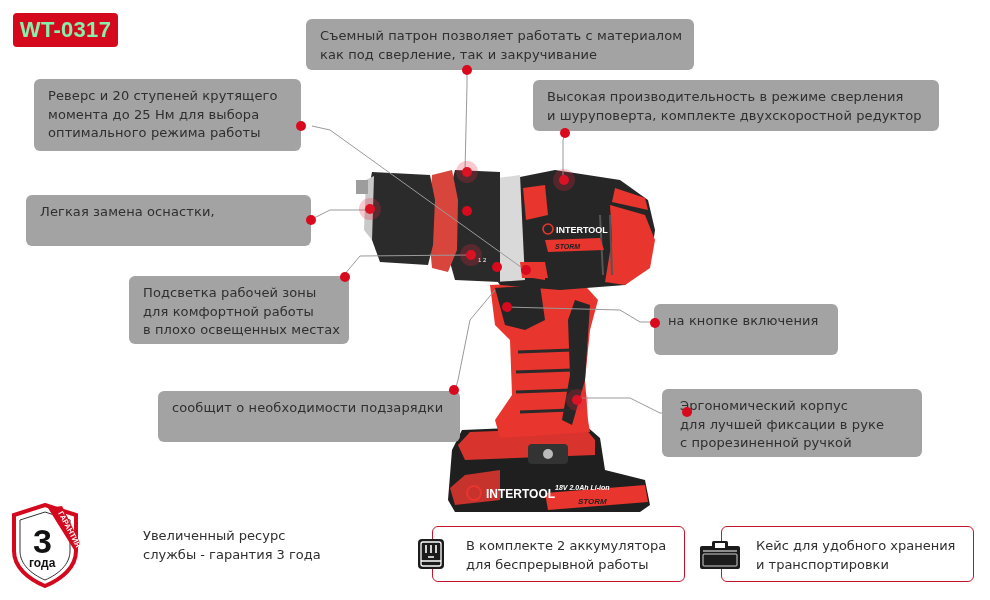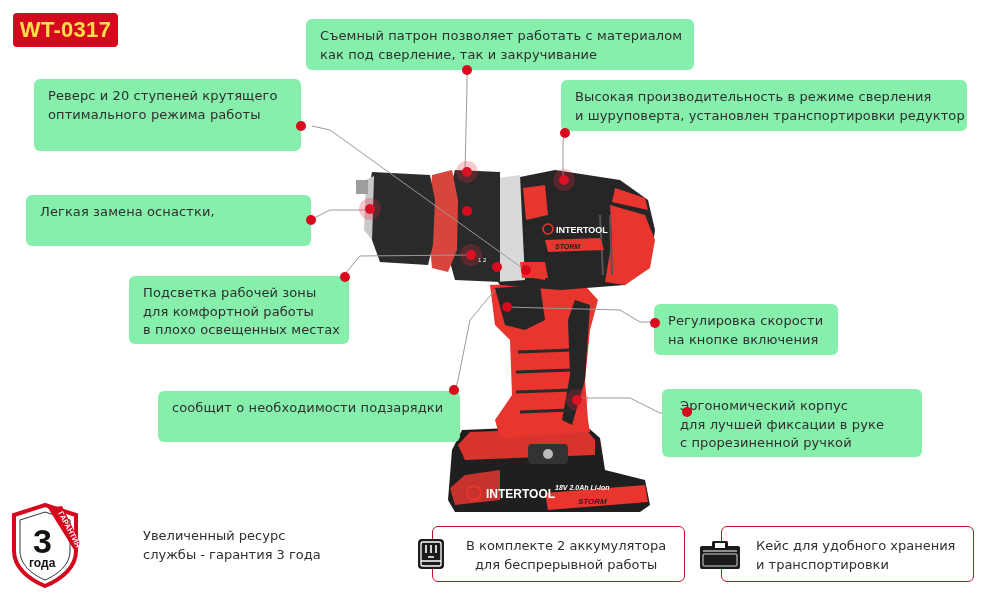--- a/index.html
+++ b/index.html
@@ -1,27 +1,27 @@
 <!DOCTYPE html>
 <html><head>
 <meta charset="utf-8">
 <style>
   * { box-sizing: border-box; margin: 0; padding: 0; }
   html, body { width: 990px; height: 600px; background: #ffffff; overflow: hidden; }
   body { position: relative; font-family: "DejaVu Sans", "Liberation Sans", sans-serif; color: #2b2b2b; }
 
   .badge {
     position: absolute; left: 13px; top: 13px; width: 105px; height: 34px;
-    background: #d4091e; border-radius: 4px; color: #fde047;
+    background: #d4091e; border-radius: 4px; color: #86efac;
     font-family: "Liberation Sans", sans-serif; font-weight: bold; font-size: 22px;
     display: flex; align-items: center; justify-content: center; letter-spacing: 0.3px;
   }
 
   .card {
-    position: absolute; background: #86efac; border-radius: 6px;
+    position: absolute; background: #a3a3a3; border-radius: 6px;
     font-size: 13px; line-height: 18.5px; color: #2f2f2f; letter-spacing: 0.1px;
     padding: 8px 14px;
   }
   .card span { display: block; white-space: nowrap; }
 
   .dot {
     position: absolute; width: 10px; height: 10px; margin: -5px 0 0 -5px;
     border-radius: 50%; background: #d90a1d;
   }
   .dot.glow::after {
@@ -107,38 +107,38 @@
     <polyline points="655,322 640,322 620,310 505,307"></polyline>
     <polyline points="686,413 660,413 630,398 578,398"></polyline>
     <polyline points="455,391 458,380 470,320 495,290"></polyline>
   </g>
 </svg>
 
 <div class="card" style="left:306px; top:19px; width:388px; height:51px;">
   <span>Съемный патрон позволяет работать с материалом</span>
   <span>как под сверление, так и закручивание</span>
 </div>
-<div class="card" style="left:561px; top:80px; width:406px; height:51px;">
+<div class="card" style="left:533px; top:80px; width:406px; height:51px;">
   <span>Высокая производительность в режиме сверления</span>
-  <span>и шуруповерта, установлен транспортировки редуктор</span>
+  <span>и шуруповерта, комплекте двухскоростной редуктор</span>
 </div>
 <div class="card" style="left:34px; top:79px; width:267px; height:72px;">
   <span>Реверс и 20 ступеней крутящего</span>
+  <span>момента до 25 Нм для выбора</span>
   <span>оптимального режима работы</span>
 </div>
 <div class="card" style="left:26px; top:195px; width:285px; height:51px;">
   <span>Легкая замена оснастки,</span>
 </div>
 <div class="card" style="left:129px; top:276px; width:220px; height:68px;">
   <span>Подсветка рабочей зоны</span>
   <span>для комфортной работы</span>
   <span>в плохо освещенных местах</span>
 </div>
 <div class="card" style="left:654px; top:304px; width:184px; height:51px;">
-  <span>Регулировка скорости</span>
   <span>на кнопке включения</span>
 </div>
 <div class="card" style="left:662px; top:389px; width:260px; height:68px; padding-left:18px;">
   <span>Эргономический корпус</span>
   <span>для лучшей фиксации в руке</span>
   <span>с прорезиненной ручкой</span>
 </div>
 <div class="card" style="left:158px; top:391px; width:302px; height:51px;">
   <span>сообщит о необходимости подзарядки</span>
 </div>
@@ -174,21 +174,21 @@
   <span>службы - гарантия 3 года</span>
 </div>
 
 <div class="outline-box" style="left:432px; top:526px; width:253px; height:56px;"></div>
 <svg class="bottom-icon" style="left:417px; top:538px; width:28px; height:32px;" viewBox="0 0 28 32">
   <rect x="1" y="1" width="26" height="30" rx="4" fill="#1b1b1b"></rect>
   <rect x="4" y="4" width="20" height="24" rx="2" fill="none" stroke="#fff" stroke-width="1.3"></rect>
   <path d="M9 7 V15 M14 7 V15 M19 7 V15" stroke="#fff" stroke-width="1.6"></path>
   <path d="M11 19 H17 M4 23 H24" stroke="#fff" stroke-width="1.3"></path>
 </svg>
-<div class="bottom-text" style="left:466px; top:536px;text-align:center;">
+<div class="bottom-text" style="left:466px; top:536px;">
   <span>В комплекте 2 аккумулятора</span>
   <span>для беспрерывной работы</span>
 </div>
 
 <div class="outline-box" style="left:721px; top:526px; width:253px; height:56px;"></div>
 <svg class="bottom-icon" style="left:699px; top:540px; width:42px; height:30px;" viewBox="0 0 42 30">
   <rect x="1" y="6" width="40" height="23" rx="2" fill="#1b1b1b"></rect>
   <rect x="13" y="1" width="16" height="8" rx="1.5" fill="#1b1b1b"></rect>
   <path d="M4 11 H38" stroke="#fff" stroke-width="1.2"></path>
   <rect x="16" y="3" width="10" height="5" fill="#fff"></rect>

